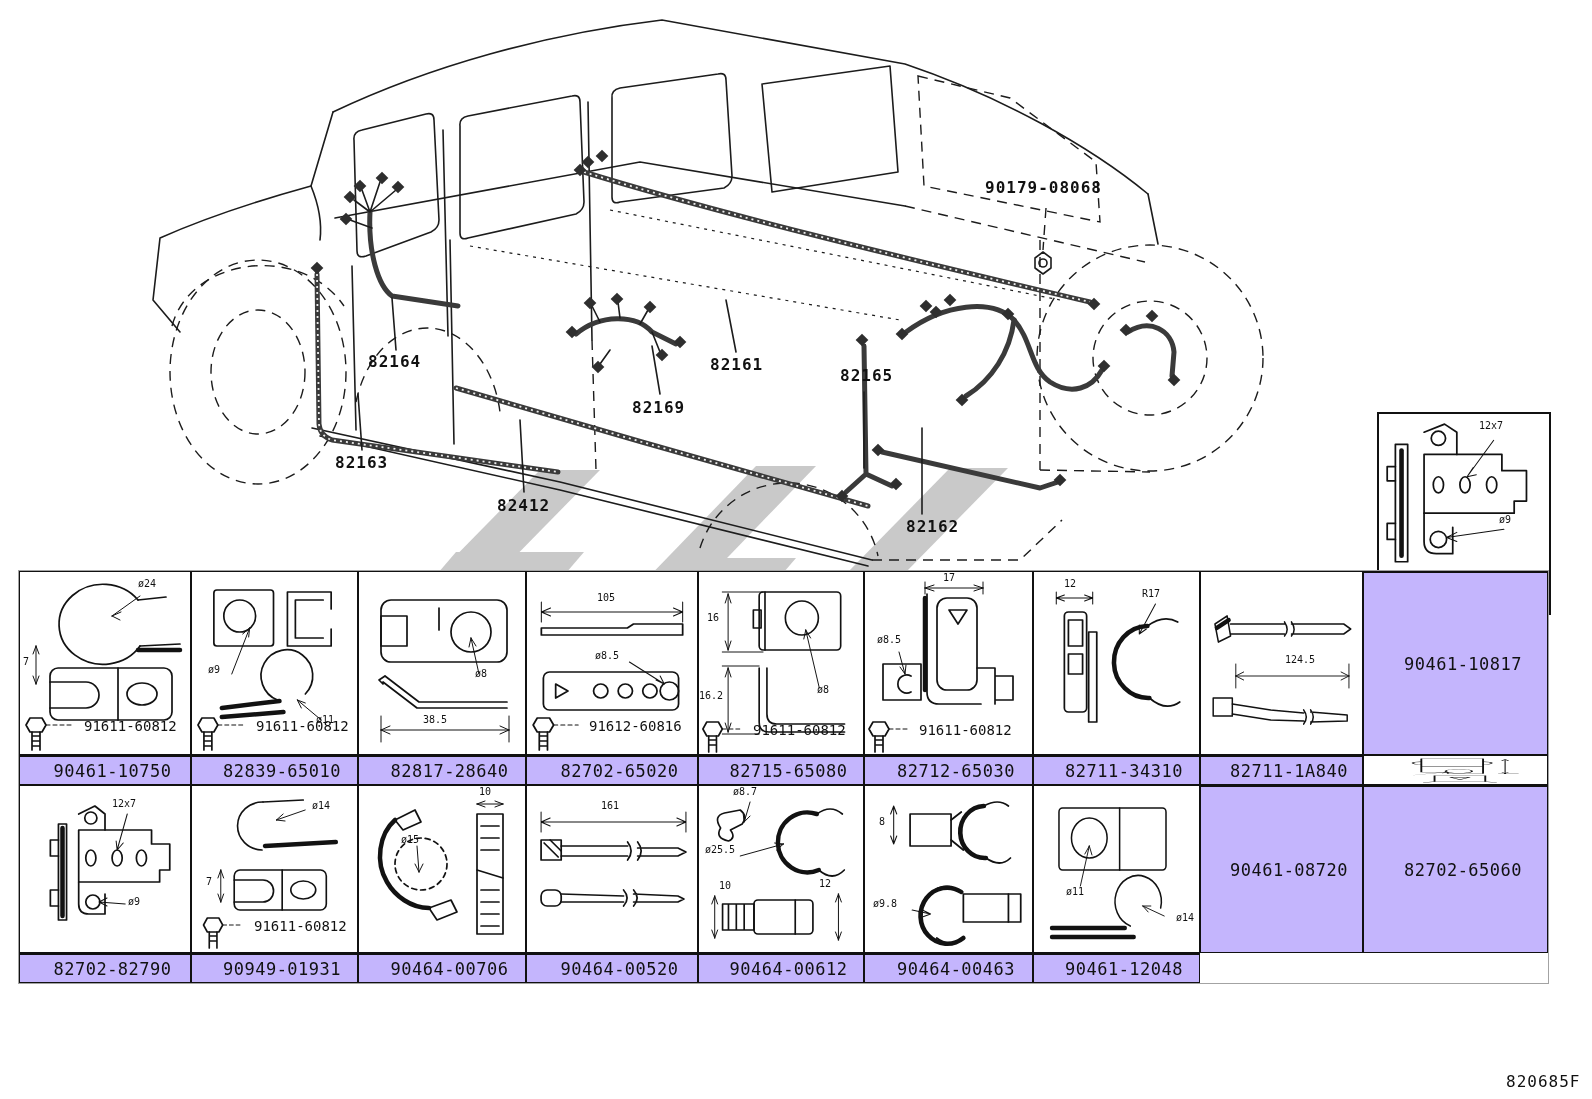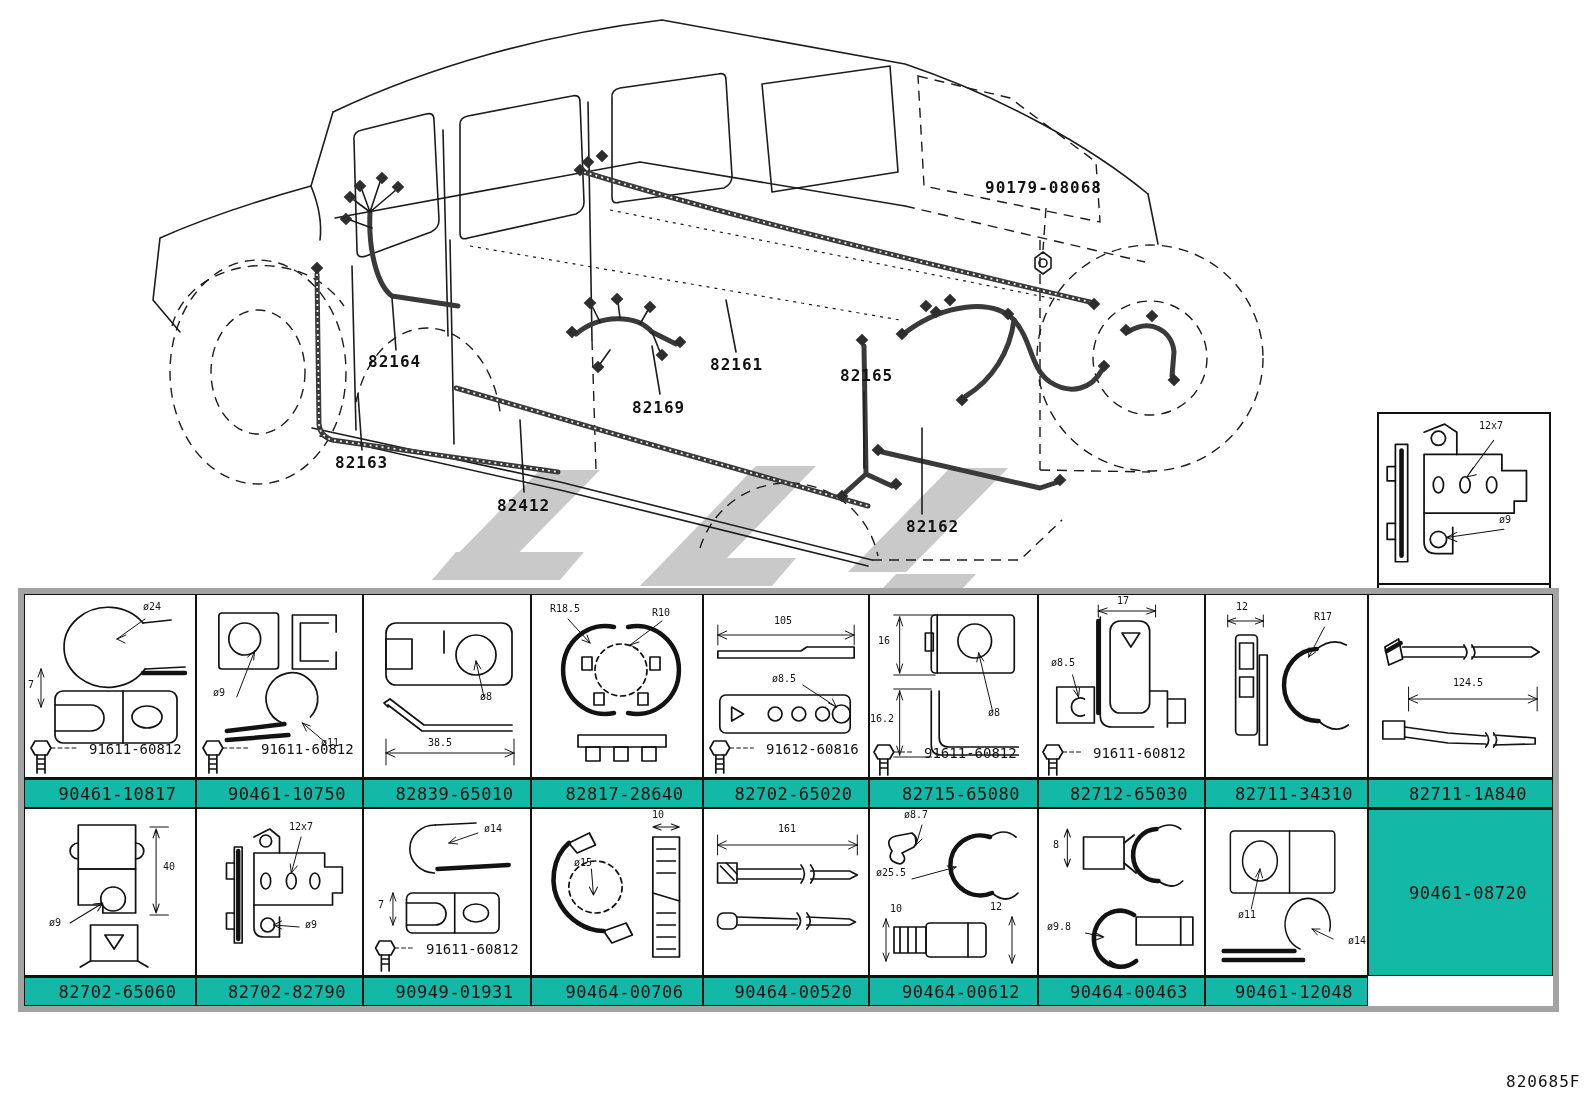--- a/index.html
+++ b/index.html
@@ -1,27 +1,27 @@
 <!DOCTYPE html>
 <html><head>
 <meta charset="utf-8">
 <style>
   html,body { margin:0; padding:0; background:#fff; }
   .page { position:relative; width:1592px; height:1099px; background:#fff;
           font-family:"DejaVu Sans Mono", monospace; color:#111; overflow:hidden; }
 
   .callout { position:absolute; font-size:16px; letter-spacing:1px; white-space:nowrap;font-weight:bold; }
 
-  .grid { position:absolute; left:18px; top:588px; display:grid;
+  .grid { position:absolute; left:18px; top:570px; display:grid;
           grid-template-columns:172px 167px 168px 172px 166px 169px 167px 163px 185px;
           grid-template-rows:184px 30px 168px 30px;
-          border:6px solid #a3a3a3; background:#fff; }
+          border:1px solid #a3a3a3; background:#fff; }
   .cd  { position:relative; border:1px solid #111; overflow:hidden; background:#fff; }
   .pn  { border:1px solid #111; border-top:2px solid #111; display:flex; align-items:center;
-         justify-content:center; font-size:17px; letter-spacing:.5px; background:#14b8a6;padding-left:15px; }
+         justify-content:center; font-size:17px; letter-spacing:.5px; background:#c4b5fd;padding-left:15px; }
   .ann { position:absolute; font-size:10px; white-space:nowrap; }
   .bnote { position:absolute; font-size:14px; white-space:nowrap;margin-left:8px; }
 
   .sidepanel { position:absolute; left:1377px; top:412px; width:170px; border:2px solid #111; background:#fff; }
   .sidepanel .draw { position:relative; height:169px; border-bottom:2px solid #111; overflow:hidden; }
   .sidepanel .pnrow { height:28px; display:flex; align-items:center; justify-content:center; font-size:17px; }
 
   .doccode { position:absolute; left:1506px; top:1072px; font-size:16px; letter-spacing:1px; }
 
   svg.part { position:absolute; left:0; top:0; }
@@ -240,39 +240,20 @@
         <line x1="80" y1="36" x2="80" y2="58"></line>
         <circle cx="112" cy="60" r="20"></circle>
         <path class="dm" d="M120,102 L112,66 M112,66 l-2,9 m2,-9 l5,8"></path>
         <path d="M26,104 L60,130 L148,130 M24,110 L58,136 L148,136 M26,104 L20,108 L24,112"></path>
         <path class="dm" d="M22,144 L22,170 M150,144 L150,170 M22,158 L150,158 M22,158 l9,-4 m-9,4 l9,4 M150,158 l-9,-4 m9,4 l-9,4"></path>
       </svg>
       <span class="ann" style="left:116px;top:96px">ø8</span>
       <span class="ann" style="left:64px;top:142px">38.5</span>
     </div>
 
-    <div class="cd">
-      <svg class="part" width="100%" height="100%" viewBox="0 0 170 182" preserveAspectRatio="none">
-        <path class="hz" d="M82,32 A42,44 0 1 0 82,118"></path>
-        <path class="hz" d="M96,32 A42,44 0 1 1 96,118"></path>
-        <circle class="dsh" cx="89" cy="75" r="26"></circle>
-        <rect x="50" y="62" width="10" height="13"></rect>
-        <rect x="118" y="62" width="10" height="13"></rect>
-        <rect x="62" y="98" width="10" height="12"></rect>
-        <rect x="106" y="98" width="10" height="12"></rect>
-        <path d="M46,140 L134,140 L134,152 L46,152 Z"></path>
-        <rect x="54" y="152" width="14" height="14"></rect>
-        <rect x="82" y="152" width="14" height="14"></rect>
-        <rect x="110" y="152" width="14" height="14"></rect>
-        <path class="dm" d="M36,24 L58,48 M58,48 l-3,-8 m3,8 l-8,-3"></path>
-        <path class="dm" d="M130,26 L98,50 M98,50 l9,-3 m-9,3 l8,4"></path>
-      </svg>
-      <span class="ann" style="left:18px;top:8px">R18.5</span>
-      <span class="ann" style="left:120px;top:12px">R10</span>
-    </div>
 
     <div class="cd">
       <svg class="part" width="100%" height="100%" viewBox="0 0 166 182" preserveAspectRatio="none">
         <path class="dm" d="M14,30 L14,50 M152,30 L152,50 M14,40 L152,40 M14,40 l9,-4 m-9,4 l9,4 M152,40 l-9,-4 m9,4 l-9,4"></path>
         <path d="M14,56 L98,56 L104,52 L152,52 M14,63 L152,63 M14,56 L14,63 M152,52 L152,63"></path>
         <rect x="16" y="100" width="132" height="38" rx="6"></rect>
         <path d="M28,112 L40,119 L28,126 Z"></path>
         <circle cx="72" cy="119" r="7"></circle>
         <circle cx="96" cy="119" r="7"></circle>
         <circle cx="120" cy="119" r="7"></circle>

